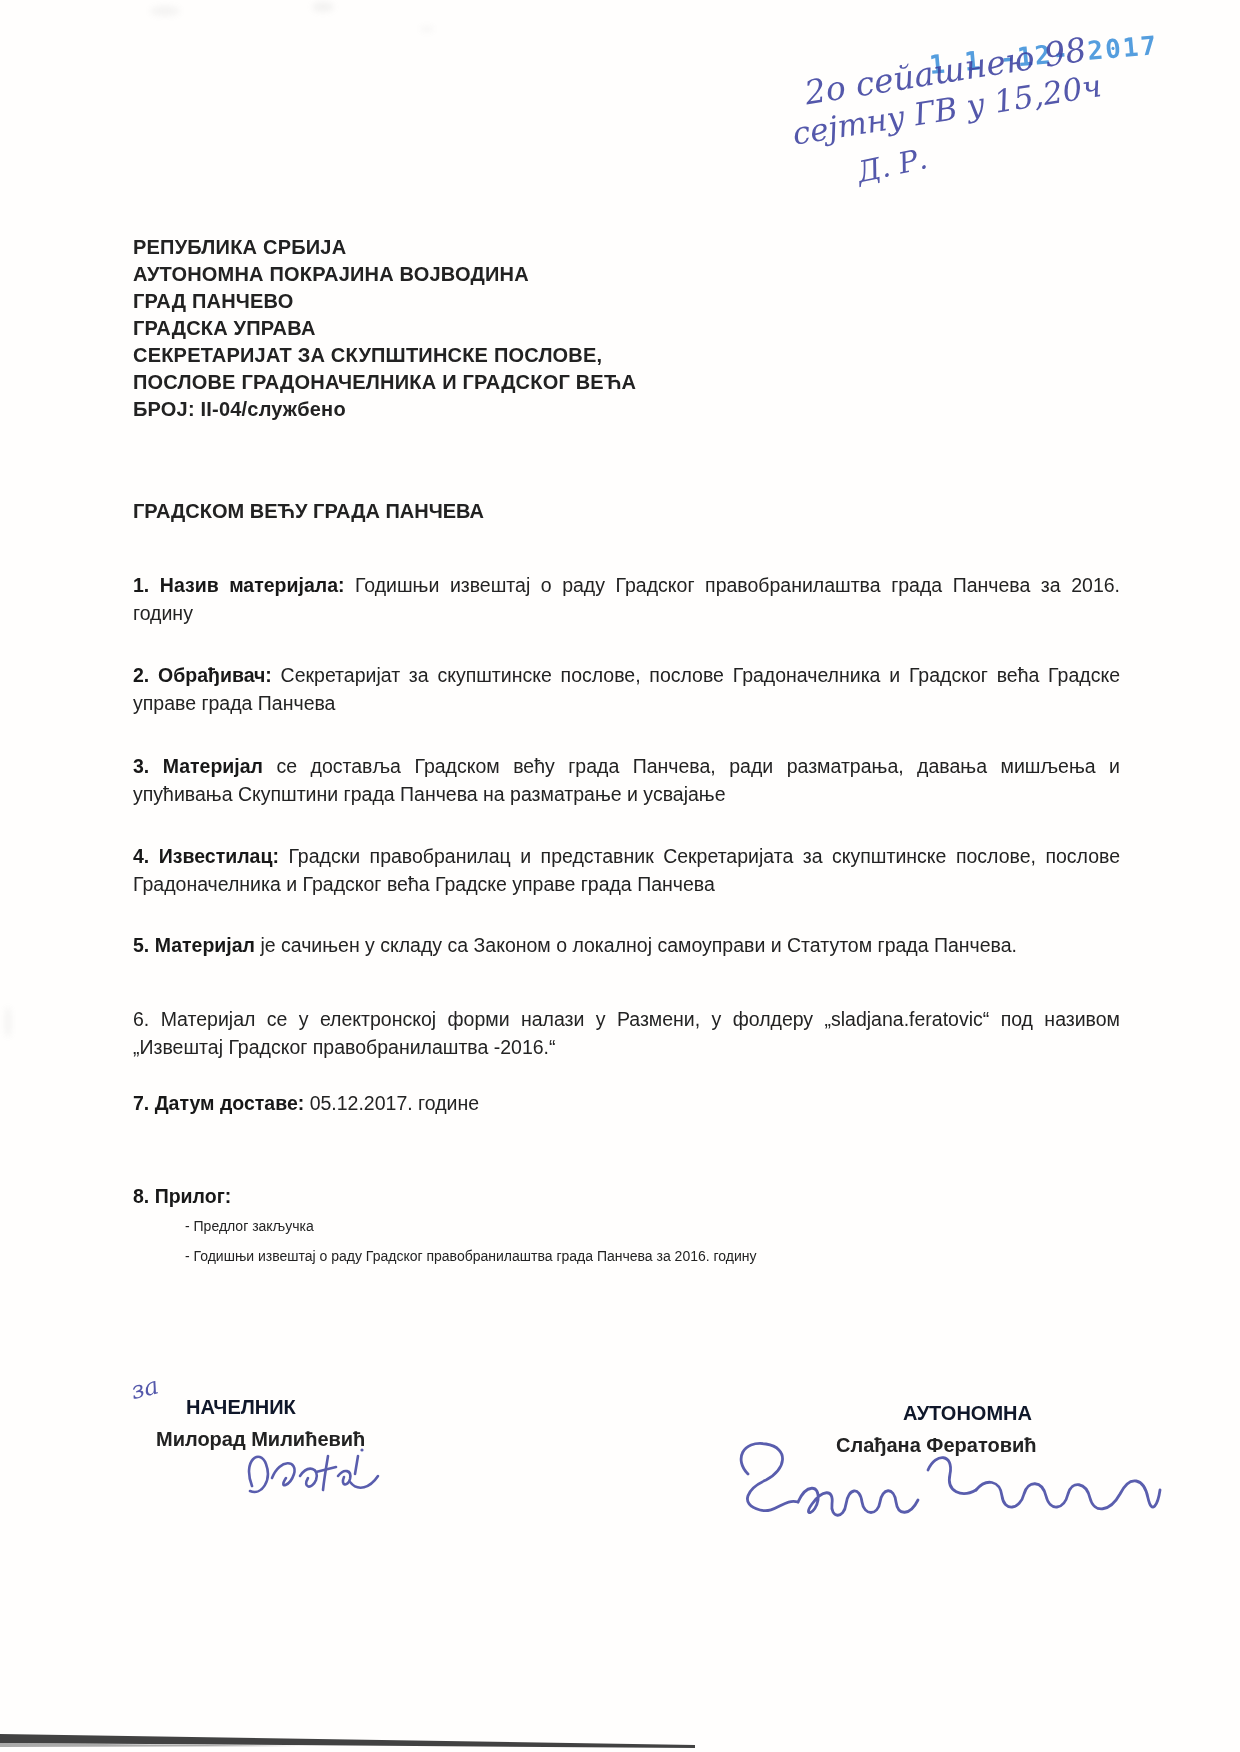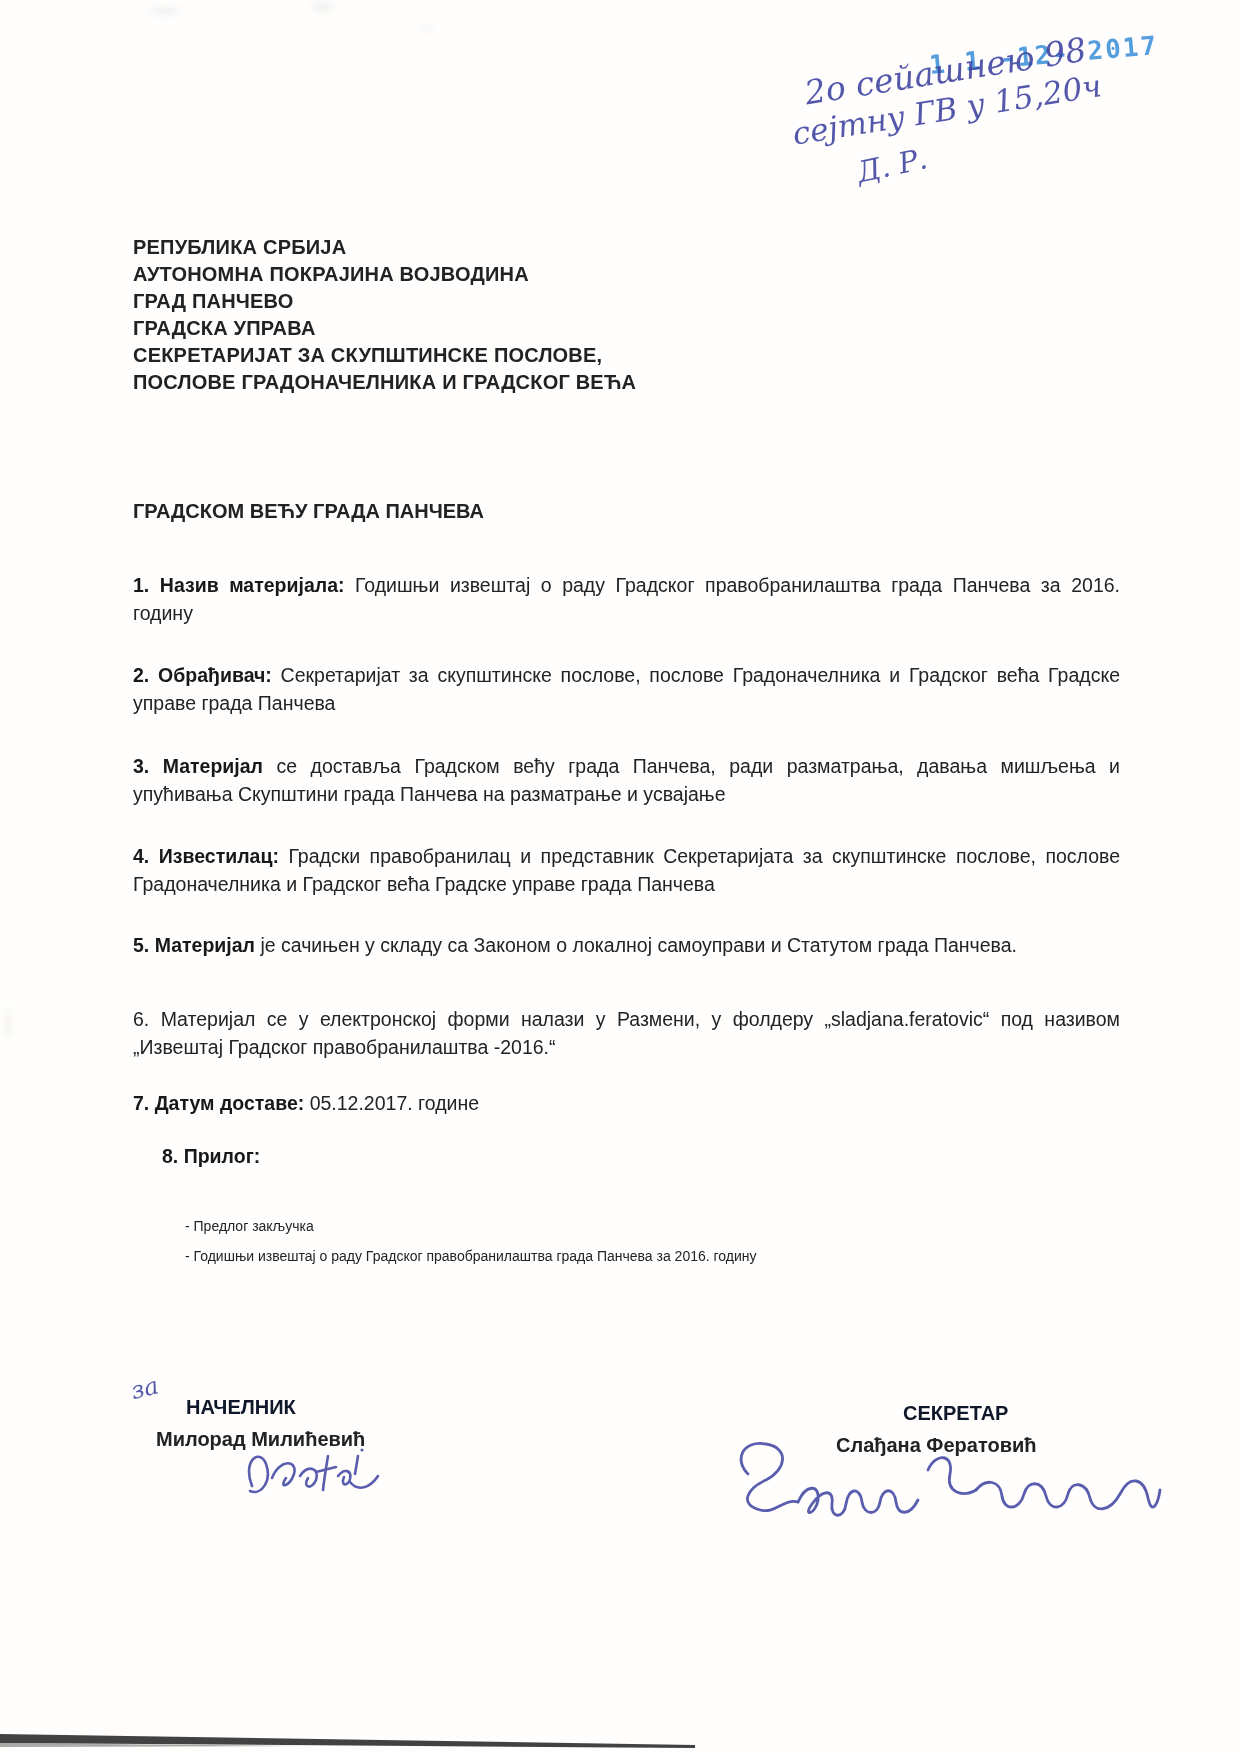--- a/index.html
+++ b/index.html
@@ -47,20 +47,21 @@
   <div class="hand hand2">сејтну ГВ у 15,20ч</div>
   <div class="hand hand3">Д. Р.</div>
 
   <div class="hdr">
     <div>РЕПУБЛИКА СРБИЈА</div>
     <div>АУТОНОМНА ПОКРАЈИНА ВОЈВОДИНА</div>
     <div>ГРАД ПАНЧЕВО</div>
     <div>ГРАДСКА УПРАВА</div>
     <div>СЕКРЕТАРИЈАТ ЗА СКУПШТИНСКЕ ПОСЛОВЕ,</div>
     <div>ПОСЛОВЕ ГРАДОНАЧЕЛНИКА И ГРАДСКОГ ВЕЋА</div>
+    <div>БРОЈ: II-04/службено</div>
   </div>
 
   <div class="addr">ГРАДСКОМ ВЕЋУ ГРАДА ПАНЧЕВА</div>
 
   <div class="item" style="top:572px;">
     <b>1. Назив материјала: </b><span>Годишњи извештај о раду Градског правобранилаштва града Панчева за 2016. годину</span>
   </div>
   <div class="item" style="top:662px;">
     <b>2. Обрађивач: </b><span>Секретаријат за скупштинске послове, послове Градоначелника и Градског већа Градске управе града Панчева</span>
   </div>
@@ -72,21 +73,21 @@
   </div>
   <div class="item" style="top:932px;">
     <b>5. Материјал </b><span>је сачињен у складу са Законом о локалној самоуправи и Статутом града Панчева.</span>
   </div>
   <div class="item" style="top:1006px;">
     <b></b><span>6. Материјал се у електронској форми налази у Размени, у фолдеру „sladjana.feratovic“ под називом „Извештај Градског правобранилаштва -2016.“</span>
   </div>
   <div class="item" style="top:1090px;">
     <b>7. Датум доставе: </b><span>05.12.2017. године</span>
   </div>
-  <div class="item" style="top:1143px;margin-left:29px;">
+  <div class="item" style="top:1183px;">
     <b>8. Прилог:</b><span></span>
   </div>
 
   <div class="bullet" style="top:1213px;">- Предлог закључка</div>
   <div class="bullet" style="top:1243px;">- Годишњи извештај о раду Градског правобранилаштва града Панчева за 2016. годину</div>
 
   <div class="hand handza">за</div>
   <div class="sigtitle" style="left:186px;top:1396px;">НАЧЕЛНИК</div>
   <div class="signame" style="left:156px;top:1428px;">Милорад Милићевић</div>
   <svg class="scrib" style="left:238px;top:1446px;" width="150" height="60" viewBox="0 0 150 60">
@@ -96,21 +97,21 @@
       <path d="M62 30 C 70 18 82 22 78 34 C 74 44 64 42 70 32"></path>
       <path d="M90 10 C 88 22 86 34 85 44"></path>
       <path d="M78 26 L 98 21"></path>
       <path d="M100 30 C 106 22 114 24 112 33 C 110 41 102 40 106 31"></path>
       <path d="M120 10 C 119 16 118 22 117 28"></path>
       <path d="M112 36 C 120 46 132 42 140 30"></path>
       <circle cx="124" cy="4" r="1.6" fill="#3d42a0" stroke="none"></circle>
     </g>
   </svg>
 
-  <div class="sigtitle" style="left:903px;top:1402px;">СЕКРЕТАР</div>
+  <div class="sigtitle" style="left:903px;top:1402px;">АУТОНОМНА</div>
   <div class="signame" style="left:836px;top:1434px;">Слађана Фератовић</div>
   <svg class="scrib" style="left:732px;top:1434px;" width="430" height="100" viewBox="0 0 430 100">
     <g fill="none" stroke="#3d42a0" stroke-width="2.8" stroke-linecap="round" opacity=".85">
       <path d="M16 40 C 2 26 10 6 34 10 C 58 14 54 36 34 46 C 16 54 6 70 28 76 C 44 80 52 64 66 68"></path>
       <path d="M66 68 C 74 50 88 50 86 66 C 84 80 70 84 80 70 C 90 56 102 54 100 70 C 98 84 112 86 114 70 C 116 54 128 52 130 68 C 132 82 146 82 148 68 C 150 54 162 52 164 68 C 166 82 178 82 186 66"></path>
       <path d="M196 36 C 204 18 222 20 218 40 C 214 58 230 64 244 56"></path>
       <path d="M244 56 C 254 44 268 46 270 62 C 272 78 288 76 292 60 C 296 46 310 46 314 62 C 318 78 332 76 336 60 C 340 46 354 48 358 64 C 362 80 378 78 388 60 C 398 40 412 44 416 64 C 420 82 426 70 428 56"></path>
     </g>
   </svg>
 

